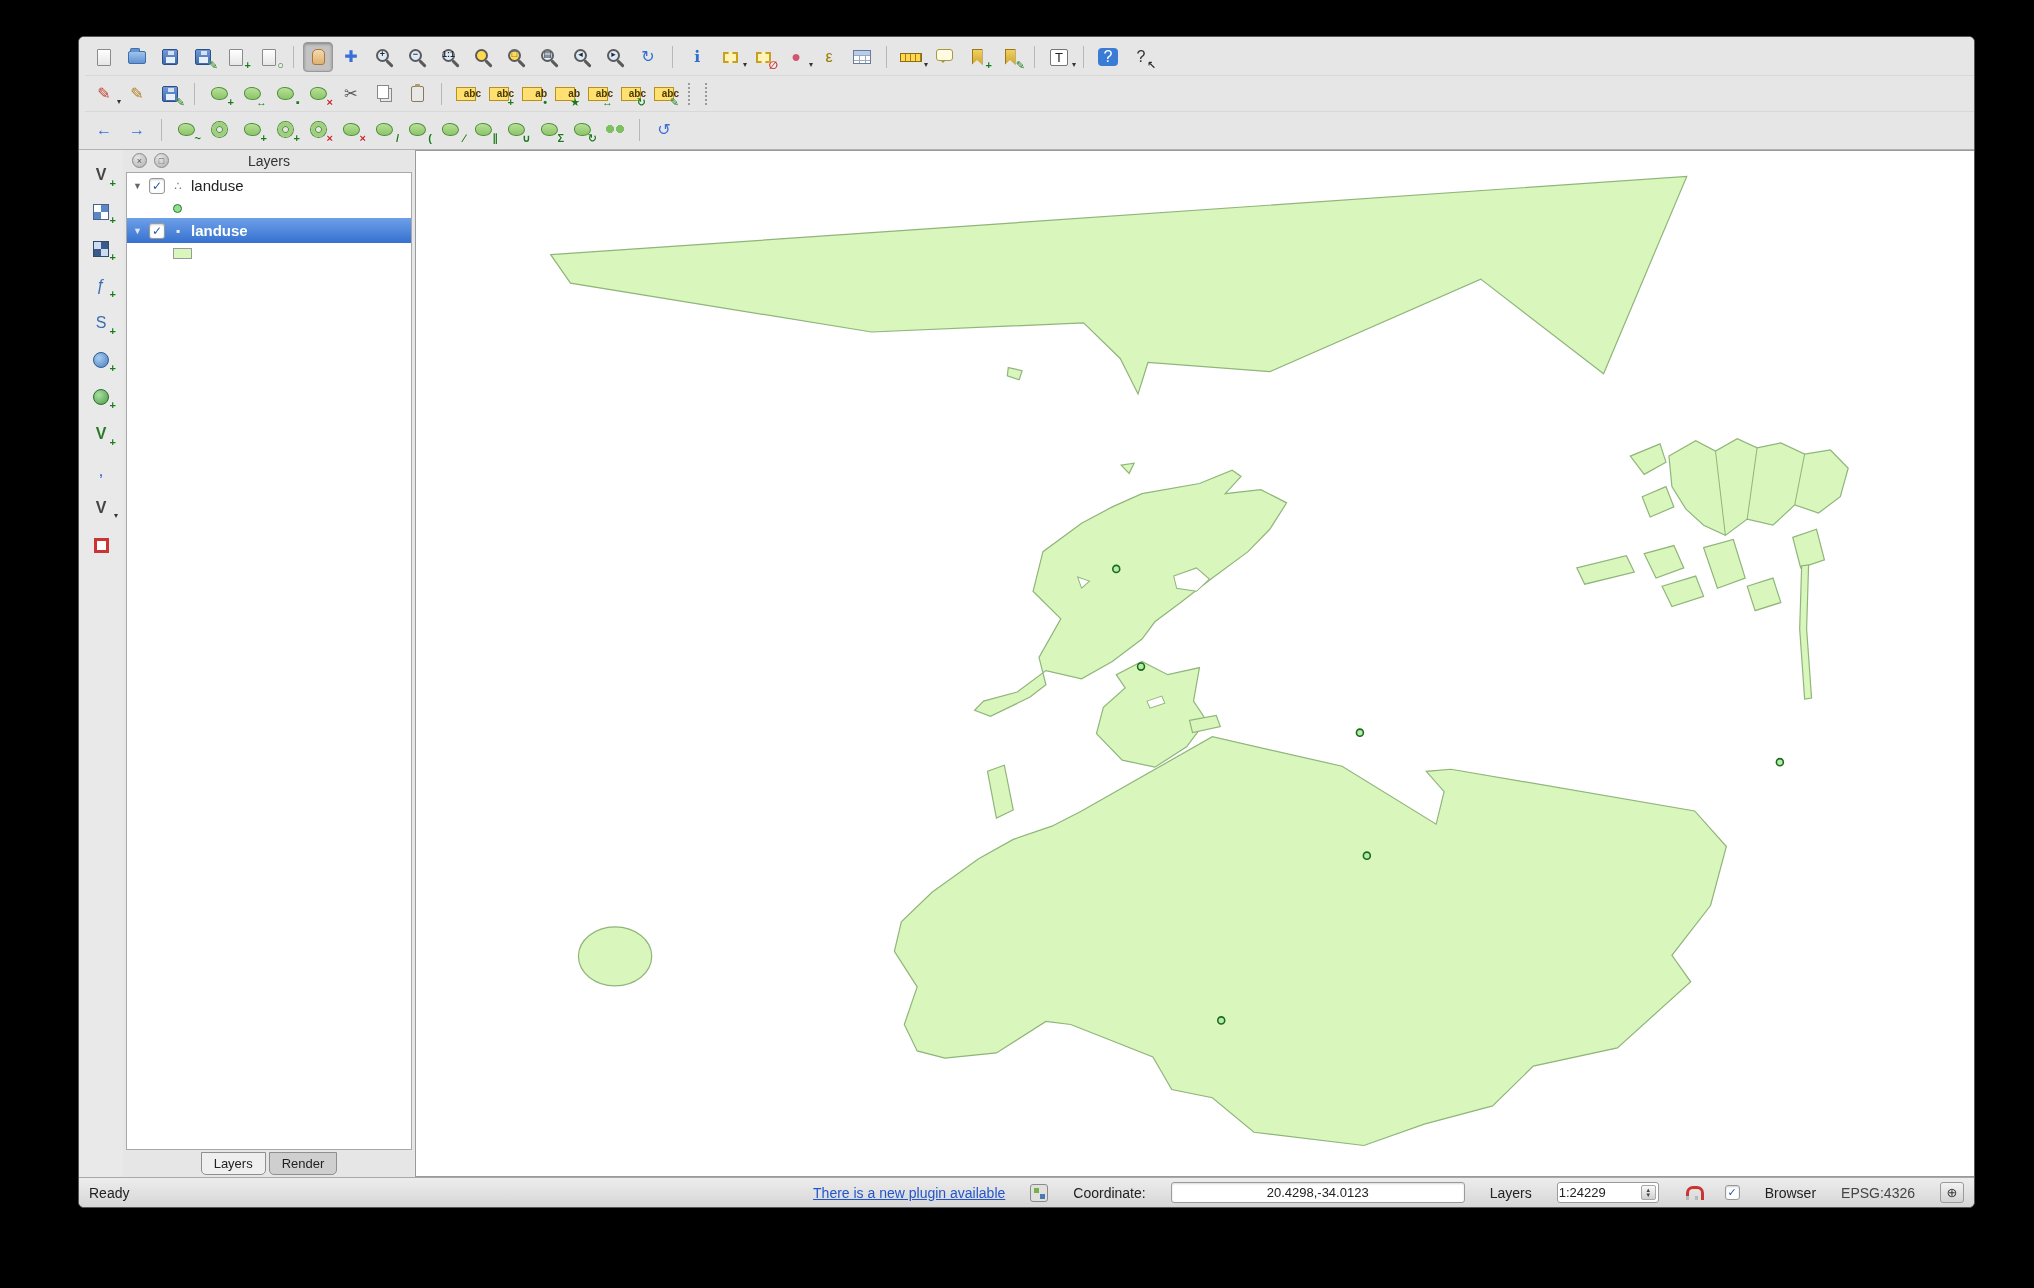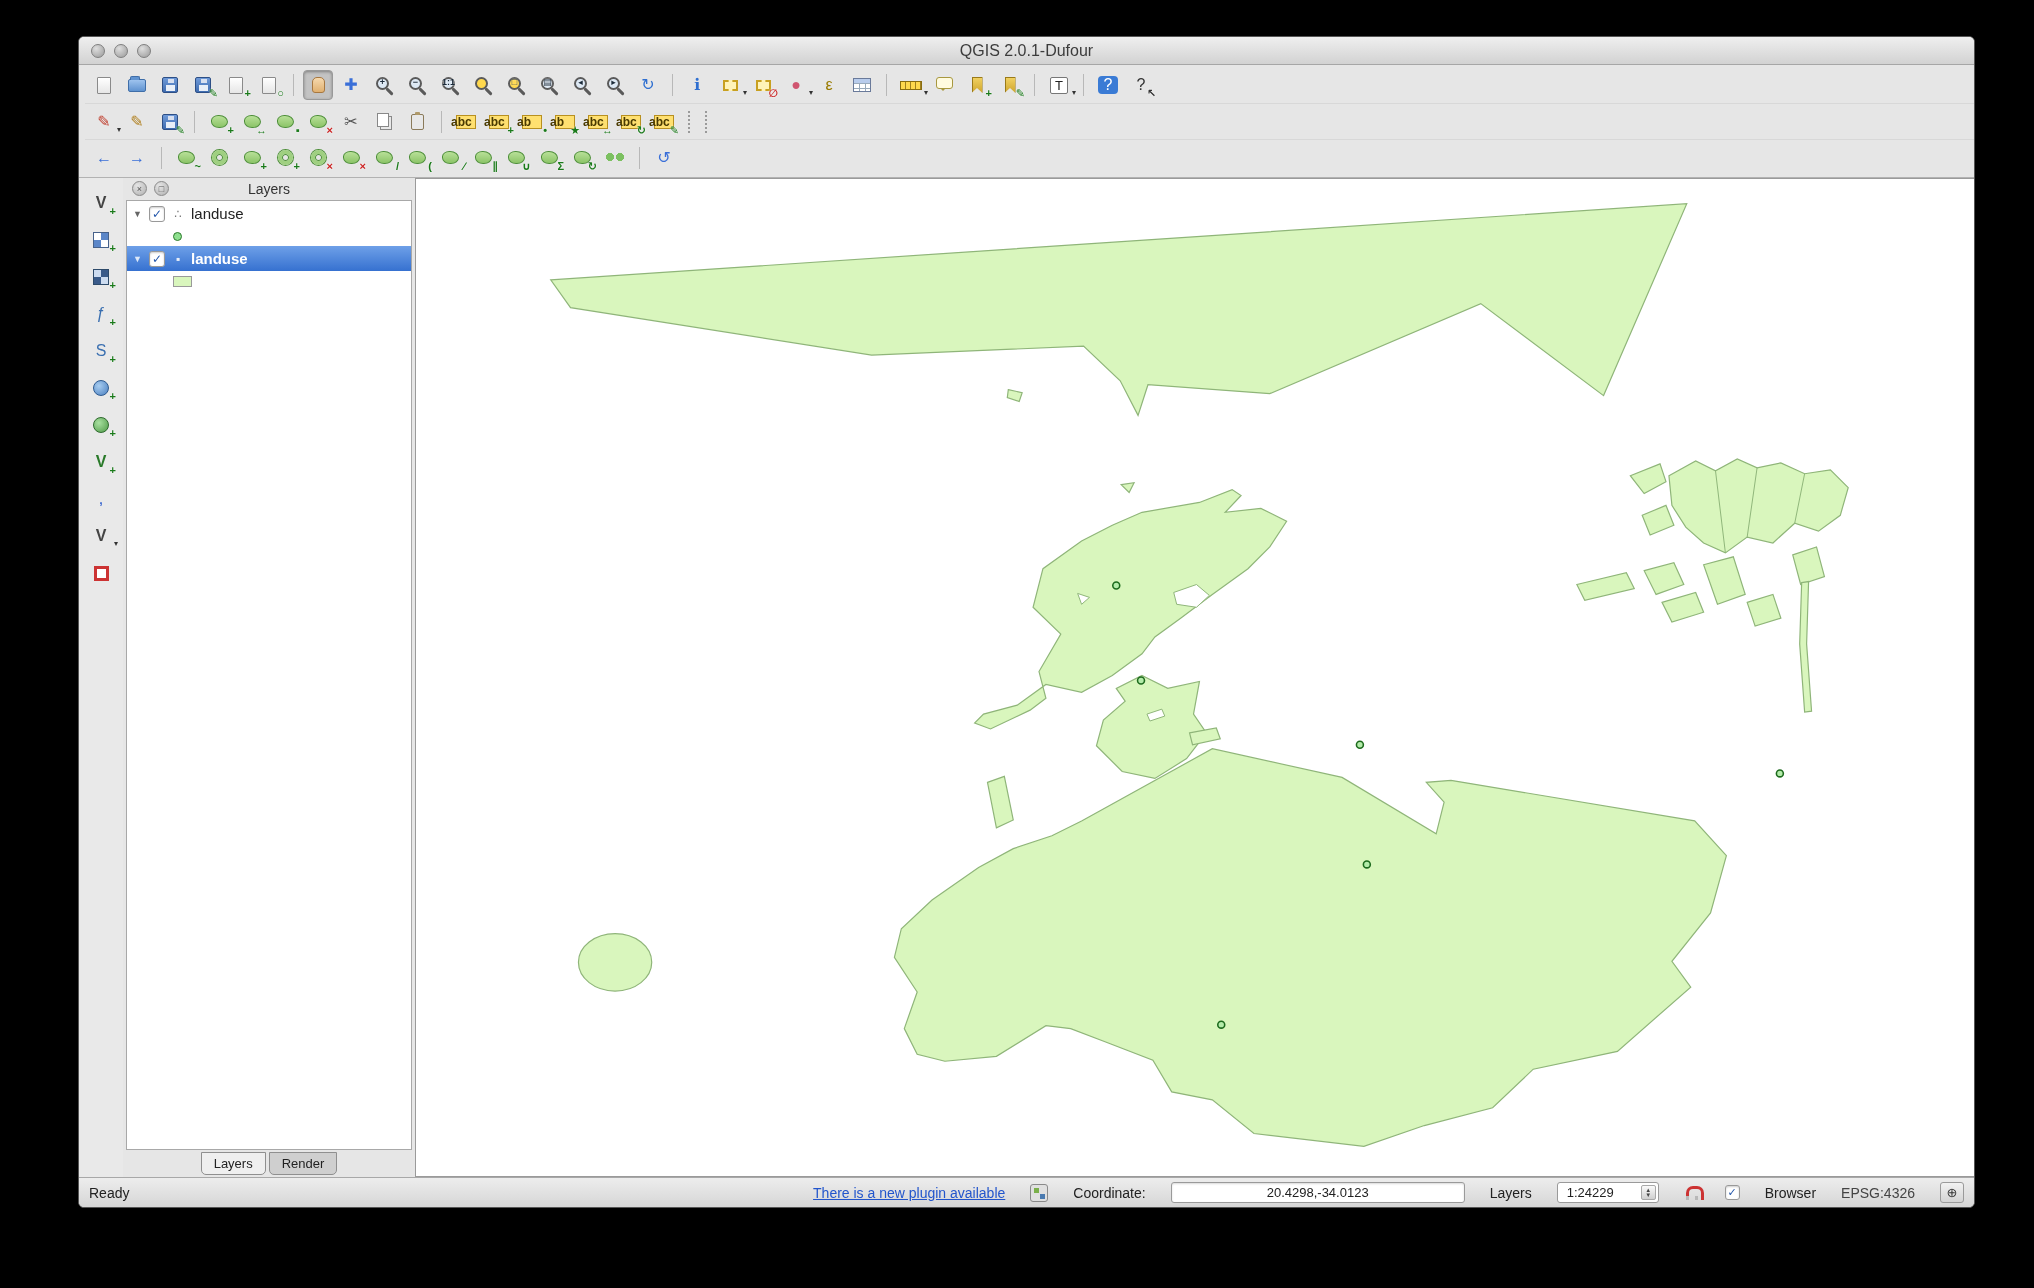--- a/index.html
+++ b/index.html
@@ -49,21 +49,21 @@
   .k-bookmark .shape{width:11px;height:16px;background:linear-gradient(#f0d060,#d0a830);border:1px solid #9a7a18;clip-path:polygon(0 0,100% 0,100% 100%,50% 68%,0 100%)}
   .k-blob .shape{width:17px;height:13px;background:linear-gradient(#b8e098,#8cc468);border:1px solid #4e8f3a;border-radius:45% 55% 50% 50%}
   .k-ring .shape{width:15px;height:15px;border:4px solid #9fd080;border-radius:50%;box-shadow:0 0 0 1px #4e8f3a,inset 0 0 0 1px #4e8f3a}
   .k-dots .shape{width:18px;height:9px;background:
     radial-gradient(circle 4px at 4px 4px,#7cc060 97%,transparent),
     radial-gradient(circle 4px at 14px 4px,#7cc060 97%,transparent)}
   .k-pages .shape{width:12px;height:14px;background:#fff;border:1px solid #888;box-shadow:3px 3px 0 -1px #e8e8e8,3px 3px 0 0 #888;margin-right:3px;margin-bottom:3px}
   .k-clipboard .shape{width:13px;height:16px;background:#e8e8e8;border:1px solid #8a7a5a;border-radius:2px;position:relative}
   .k-clipboard .shape::before{content:"";position:absolute;top:-3px;left:3px;width:5px;height:3px;background:#b09a6a;border-radius:1px}
   .k-abc .shape{width:20px;height:14px;background:#ffe070;border:1px solid #b89020}
-  .k-abc .g{position:absolute;left:0;right:0;top:50%;transform:translateY(-50%);text-align:left;font-size:12px;font-weight:bold;color:#4a3a00}
+  .k-abc .g{position:absolute;left:0;right:0;top:50%;transform:translateY(-50%);text-align:right;font-size:10px;font-weight:bold;color:#4a3a00}
   .k-vee .g{font-size:16px;font-weight:bold}
   .k-raster .shape{width:16px;height:16px;border:1px solid #46618a;background:repeating-conic-gradient(#5b86c8 0 25%,#fff 0 50%)}
   .k-raster2 .shape{width:16px;height:16px;border:1px solid #2d4a6a;background:repeating-conic-gradient(#3a5b8a 0 25%,#cddcf0 0 50%)}
   .k-globe .shape{width:16px;height:16px;border-radius:50%;background:radial-gradient(circle at 35% 35%,#a8cdf0,#4a7fc0);border:1px solid #2d5a90}
   .k-globeg .shape{width:16px;height:16px;border-radius:50%;background:radial-gradient(circle at 35% 35%,#a8e0a0,#4f9a48);border:1px solid #2d6a2d}
   .k-redbox .shape{width:15px;height:15px;background:#fff;border:3px solid #cc3333}
   
   .main{flex:1;display:flex;min-height:0}
   .dock-toolbar{width:44px;flex:none;display:flex;flex-direction:column;align-items:center;padding-top:10px;gap:7px}
   .layers-panel{width:292px;flex:none;display:flex;flex-direction:column;background:#e6e6e6}
@@ -95,46 +95,38 @@
   
   .statusbar{flex:none;height:30px;background:linear-gradient(#ededed,#d6d6d6);border-top:1px solid #a8a8a8;
     display:flex;align-items:center;gap:25px;padding:0 10px;font-size:14px;color:#222}
   .flex-sp{flex:1}
   .plugin-link{color:#2255cc;text-decoration:underline;font-size:14px;cursor:pointer}
   .plugin-icon{width:18px;height:18px;border:1px solid #8a8a8a;border-radius:3px;background:#e0e0e0;position:relative;flex:none}
   .plugin-icon::before{content:"";position:absolute;left:3px;top:3px;width:5px;height:5px;background:#7ab04a;box-shadow:6px 6px 0 #4a7ab0}
   .coord-input{width:294px;height:21px;border:1px solid #9a9a9a;border-radius:3px;background:#fff;text-align:center;font-size:13px;
     font-family:inherit;color:#222;box-shadow:inset 0 1px 2px rgba(0,0,0,.15)}
   .scale-combo{width:102px;height:21px;border:1px solid #9a9a9a;border-radius:3px;background:#fff;display:flex;align-items:center;
-    position:relative;font-size:13px;padding-left:9px}
+    position:relative;font-size:13px;padding-left:1px}
   .combo-arrows{position:absolute;right:2px;top:2px;width:15px;height:15px;background:linear-gradient(#fafafa,#cfcfcf);
     border:1px solid #a8a8a8;border-radius:2px;display:flex;flex-direction:column;align-items:center;justify-content:center;line-height:1}
   .combo-arrows i{font-style:normal;font-size:6px;color:#444;line-height:5px}
   .magnet-icon{width:16px;height:15px;position:relative;flex:none}
   .magnet-icon::before{content:"";position:absolute;left:2px;top:1px;width:12px;height:11px;border:3px solid #cc3333;border-bottom:none;border-radius:7px 7px 0 0}
   .magnet-icon::after{content:"";position:absolute;left:2px;bottom:0;width:3px;height:4px;background:#b8b8b8;box-shadow:9px 0 0 #b8b8b8}
   .epsg{color:#444}
   .crs-btn{width:24px;height:21px;border:1px solid #9a9a9a;border-radius:3px;background:linear-gradient(#f2f2f2,#d4d4d4);
     display:flex;align-items:center;justify-content:center}
   .crs-glyph{font-size:13px;color:#333}
 </style>
 </head>
 <body>
 
 <div class="screen">
   <div class="window">
 
-    <div class="titlebar">
-      <div class="traffic">
-        <span class="light"></span>
-        <span class="light"></span>
-        <span class="light"></span>
-      </div>
-      <span class="title">QGIS 2.0.1-Dufour</span>
-    </div>
 
     <div class="toolbars">
       <div class="tbrow">
 
       <span class="tbi k-page">
             <span class="shape"></span>
             <span class="g"></span>
             <span class="badge"></span>
             <span class="dd"></span>
           </span>

